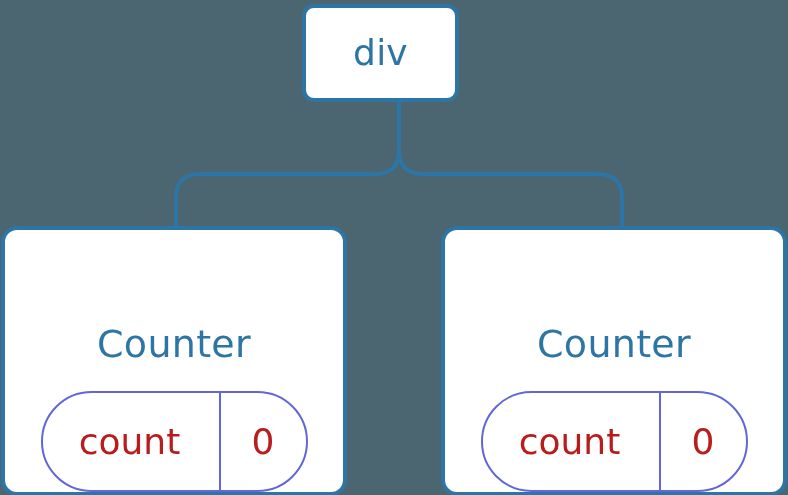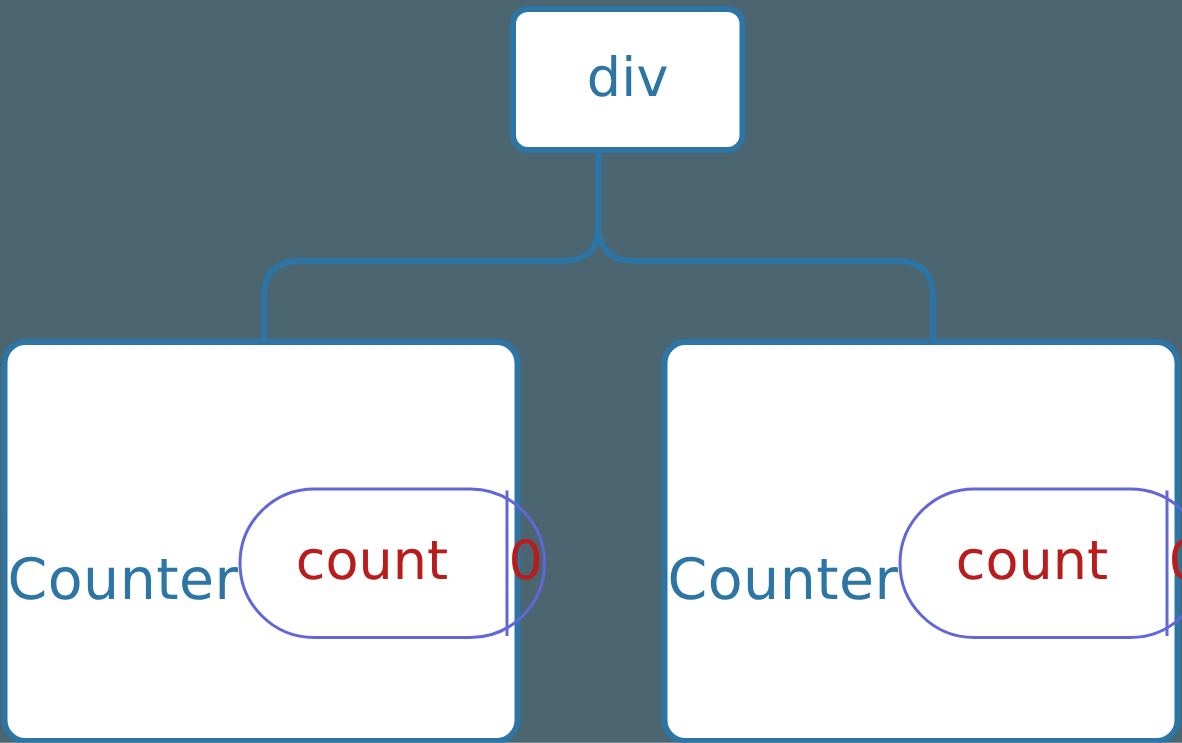--- a/index.html
+++ b/index.html
@@ -34,21 +34,21 @@
   .node {
     position: absolute;
     box-sizing: border-box;
     background: #ffffff;
     border: 4px solid #2d75a4;
     border-radius: 14px;
   }
 
   
   #node-root {
-    left: 340px;
+    left: 302px;
     top: 4px;
     width: 157px;
     height: 98px;
     border-radius: 12px;
     display: flex;
     align-items: center;
     justify-content: center;
   }
   #node-root .node-title {
     font-size: 36px;
@@ -57,21 +57,23 @@
     line-height: 1;
   }
 
   
   .node-child {
     width: 346px;
     height: 270px;
     top: 226px;
     border-radius: 16px;
     display: flex;
+    flex-direction: column;
     align-items: center;
+    justify-content: flex-end;
   }
   #node-counter-left  { left: 1px; }
   #node-counter-right { left: 441px; }
 
   .node-child .node-title {
     font-size: 38px;
     color: #2d75a4;
     line-height: 1;
     margin-top: 50px;
     letter-spacing: 0.3px;

